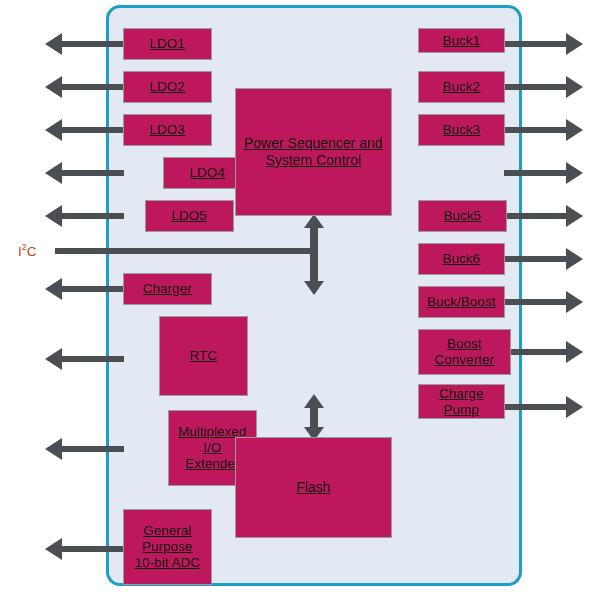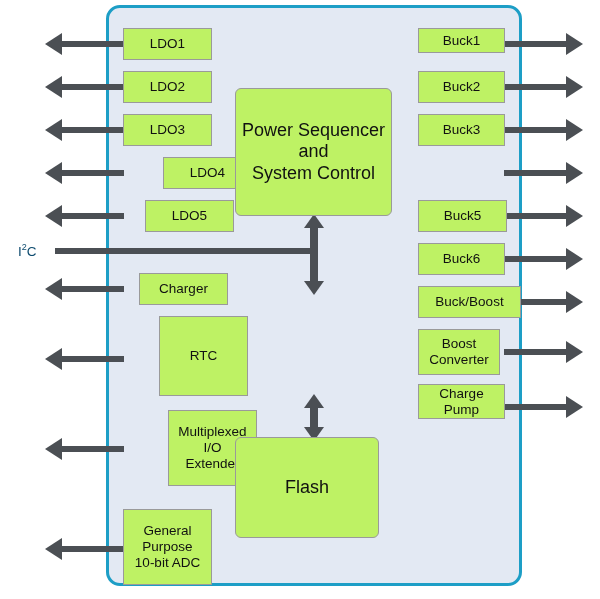--- a/index.html
+++ b/index.html
@@ -26,36 +26,36 @@
     width: 416px;
     height: 581px;
     background: #e3e9f3;
     border: 3px solid #1d9ec6;
     border-radius: 14px;
     box-sizing: border-box;
   }
   
   .blk {
     position: absolute;
-    background: #bef264;
+    background: #be185d;
     border: 1px solid #9a9a9a;
     box-sizing: border-box;
     display: flex;
     align-items: center;
     justify-content: center;
     text-align: center;
     color: #111111;
     font-size: 13.5px;
     line-height: 1.18;
     font-family: "Liberation Sans", sans-serif;
     z-index: 6;
+    text-decoration: underline;
   }
   .blk.center-blk {
-    font-size: 18px;
-    border-radius: 6px;
+    font-size: 14px;
   }
   .blk-label {
     display: block;
     white-space: pre-line;
   }
   
   .shaft {
     position: absolute;
     background: #4b4f54;
     z-index: 4;
@@ -86,21 +86,21 @@
   }
   .head-down {
     border-left: 10px solid transparent;
     border-right: 10px solid transparent;
     border-top: 14px solid #4b4f54;
   }
   
   .i2c-label {
     position: absolute;
     font-size: 13.5px;
-    color: #0c4a6e;
+    color: #c2410c;
     font-family: "Liberation Sans", sans-serif;
     white-space: nowrap;
     z-index: 7;
   }
   .i2c-label sup {
     font-size: 9px;
     vertical-align: super;
   }
 </style>
 </head>
@@ -150,42 +150,42 @@
   </div>
   <div class="blk" style="left:123px; top:114px; width:89px; height:32px;">
     <span class="blk-label">LDO3</span>
   </div>
   <div class="blk" style="left:123px; top:157px; width:89px; height:32px;margin-left:40px;">
     <span class="blk-label">LDO4</span>
   </div>
   <div class="blk" style="left:123px; top:200px; width:89px; height:32px;margin-left:22px;">
     <span class="blk-label">LDO5</span>
   </div>
-  <div class="blk" style="left:123px; top:273px; width:89px; height:32px;margin-left:16px;">
+  <div class="blk" style="left:123px; top:273px; width:89px; height:32px;">
     <span class="blk-label">Charger</span>
   </div>
   <div class="blk" style="left:123px; top:316px; width:89px; height:80px;margin-left:36px;">
     <span class="blk-label">RTC</span>
   </div>
   <div class="blk" style="left:123px; top:410px; width:89px; height:76px;margin-left:45px;">
     <span class="blk-label">Multiplexed
 I/O
 Extender</span>
   </div>
   <div class="blk" style="left:123px; top:509px; width:89px; height:76px;">
     <span class="blk-label">General
 Purpose
 10-bit ADC</span>
   </div>
 
   <div class="blk center-blk" style="left:235px; top:88px; width:157px; height:128px;">
     <span class="blk-label">Power Sequencer and
 System Control</span>
   </div>
-  <div class="blk center-blk" style="left:235px; top:437px; width:144px; height:101px;">
+  <div class="blk center-blk" style="left:235px; top:437px; width:157px; height:101px;">
     <span class="blk-label">Flash</span>
   </div>
 
   <div class="shaft shaft-v" style="left:310px; top:224px; width:8px; height:62px;"></div>
   <div class="head head-up" style="left:304px; top:214px;"></div>
   <div class="head head-down" style="left:304px; top:281px;"></div>
 
   <div class="shaft shaft-v" style="left:310px; top:404px; width:8px; height:28px;"></div>
   <div class="head head-up" style="left:304px; top:394px;"></div>
   <div class="head head-down" style="left:304px; top:427px;"></div>
@@ -198,24 +198,24 @@
   </div>
   <div class="blk" style="left:418px; top:114px; width:87px; height:32px;">
     <span class="blk-label">Buck3</span>
   </div>
   <div class="blk" style="left:418px; top:200px; width:89px; height:32px;">
     <span class="blk-label">Buck5</span>
   </div>
   <div class="blk" style="left:418px; top:243px; width:87px; height:32px;">
     <span class="blk-label">Buck6</span>
   </div>
-  <div class="blk" style="left:418px; top:286px; width:103px; height:32px;">
+  <div class="blk" style="left:418px; top:286px; width:87px; height:32px;">
     <span class="blk-label">Buck/Boost</span>
   </div>
-  <div class="blk" style="left:418px; top:329px; width:82px; height:46px;">
+  <div class="blk" style="left:418px; top:329px; width:93px; height:46px;">
     <span class="blk-label">Boost
 Converter</span>
   </div>
   <div class="blk" style="left:418px; top:384px; width:87px; height:35px;">
     <span class="blk-label">Charge
 Pump</span>
   </div>
 
   <div class="shaft shaft-h" style="left:504px; top:41px; width:62px;"></div>
   <div class="head head-right" style="left:566px; top:33px;"></div>

